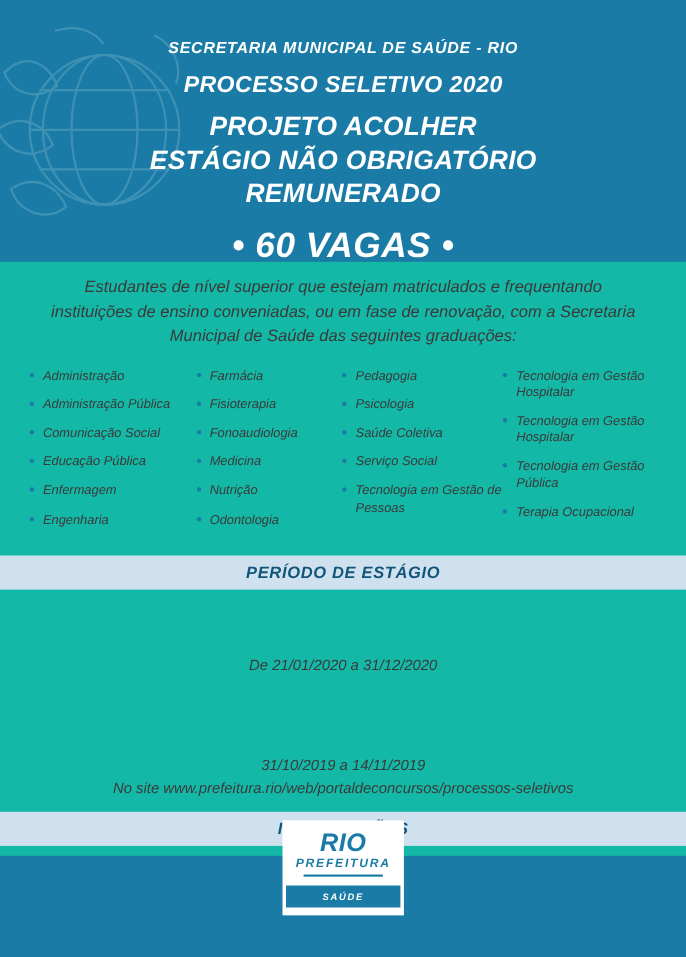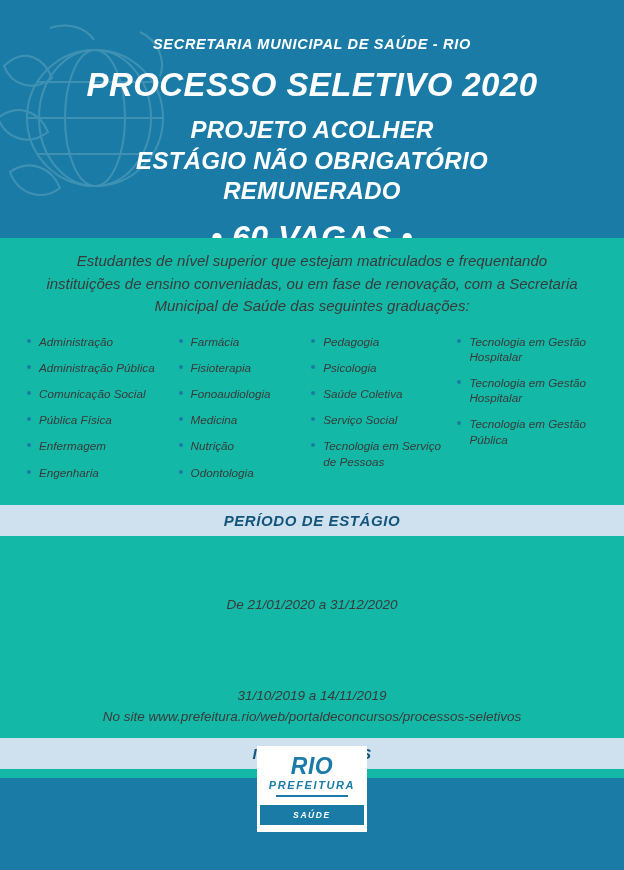--- a/index.html
+++ b/index.html
@@ -46,21 +46,21 @@
   }
   .h-sec {
     color: #ffffff;
     font-size: 14.5px;
     font-weight: bold;
     letter-spacing: 0.7px;
     margin-bottom: 14px;
   }
   .h-proc {
     color: #ffffff;
-    font-size: 33px;
+    font-size: 21px;
     font-weight: bold;
     letter-spacing: 0.4px;
     margin-bottom: 11px;
   }
   .h-proj {
     color: #ffffff;
     font-size: 24px;
     font-weight: bold;
     line-height: 1.28;
     letter-spacing: 0.3px;
@@ -219,43 +219,44 @@
     </div>
   </div>
 
   <div class="body-text">Estudantes de nível superior que estejam matriculados e frequentando instituições de ensino conveniadas, ou em fase de renovação, com a Secretaria Municipal de Saúde das seguintes graduações:</div>
 
   <div class="courses">
     <div class="col c1">
       <div class="course">Administração</div>
       <div class="course">Administração Pública</div>
       <div class="course">Comunicação Social</div>
-      <div class="course">Pública Física</div>
+      <div class="course">Educação Pública</div>
       <div class="course">Enfermagem</div>
       <div class="course">Engenharia</div>
     </div>
     <div class="col c2">
       <div class="course">Farmácia</div>
       <div class="course">Fisioterapia</div>
       <div class="course">Fonoaudiologia</div>
       <div class="course">Medicina</div>
       <div class="course">Nutrição</div>
       <div class="course">Odontologia</div>
     </div>
     <div class="col c3">
       <div class="course">Pedagogia</div>
       <div class="course">Psicologia</div>
       <div class="course">Saúde Coletiva</div>
       <div class="course">Serviço Social</div>
-      <div class="course">Tecnologia em Serviço de Pessoas</div>
+      <div class="course">Tecnologia em Gestão de Pessoas</div>
     </div>
     <div class="col c4">
       <div class="course">Tecnologia em Gestão Hospitalar</div>
       <div class="course">Tecnologia em Gestão Hospitalar</div>
       <div class="course">Tecnologia em Gestão Pública</div>
+      <div class="course">Terapia Ocupacional</div>
     </div>
   </div>
 
   <div class="bar">PERÍODO DE ESTÁGIO</div>
   <div class="center-line">De 21/01/2020 a 31/12/2020</div>
 
   <div class="center-line">
     <div>31/10/2019 a 14/11/2019</div>
     <div>No site www.prefeitura.rio/web/portaldeconcursos/processos-seletivos</div>
   </div>

